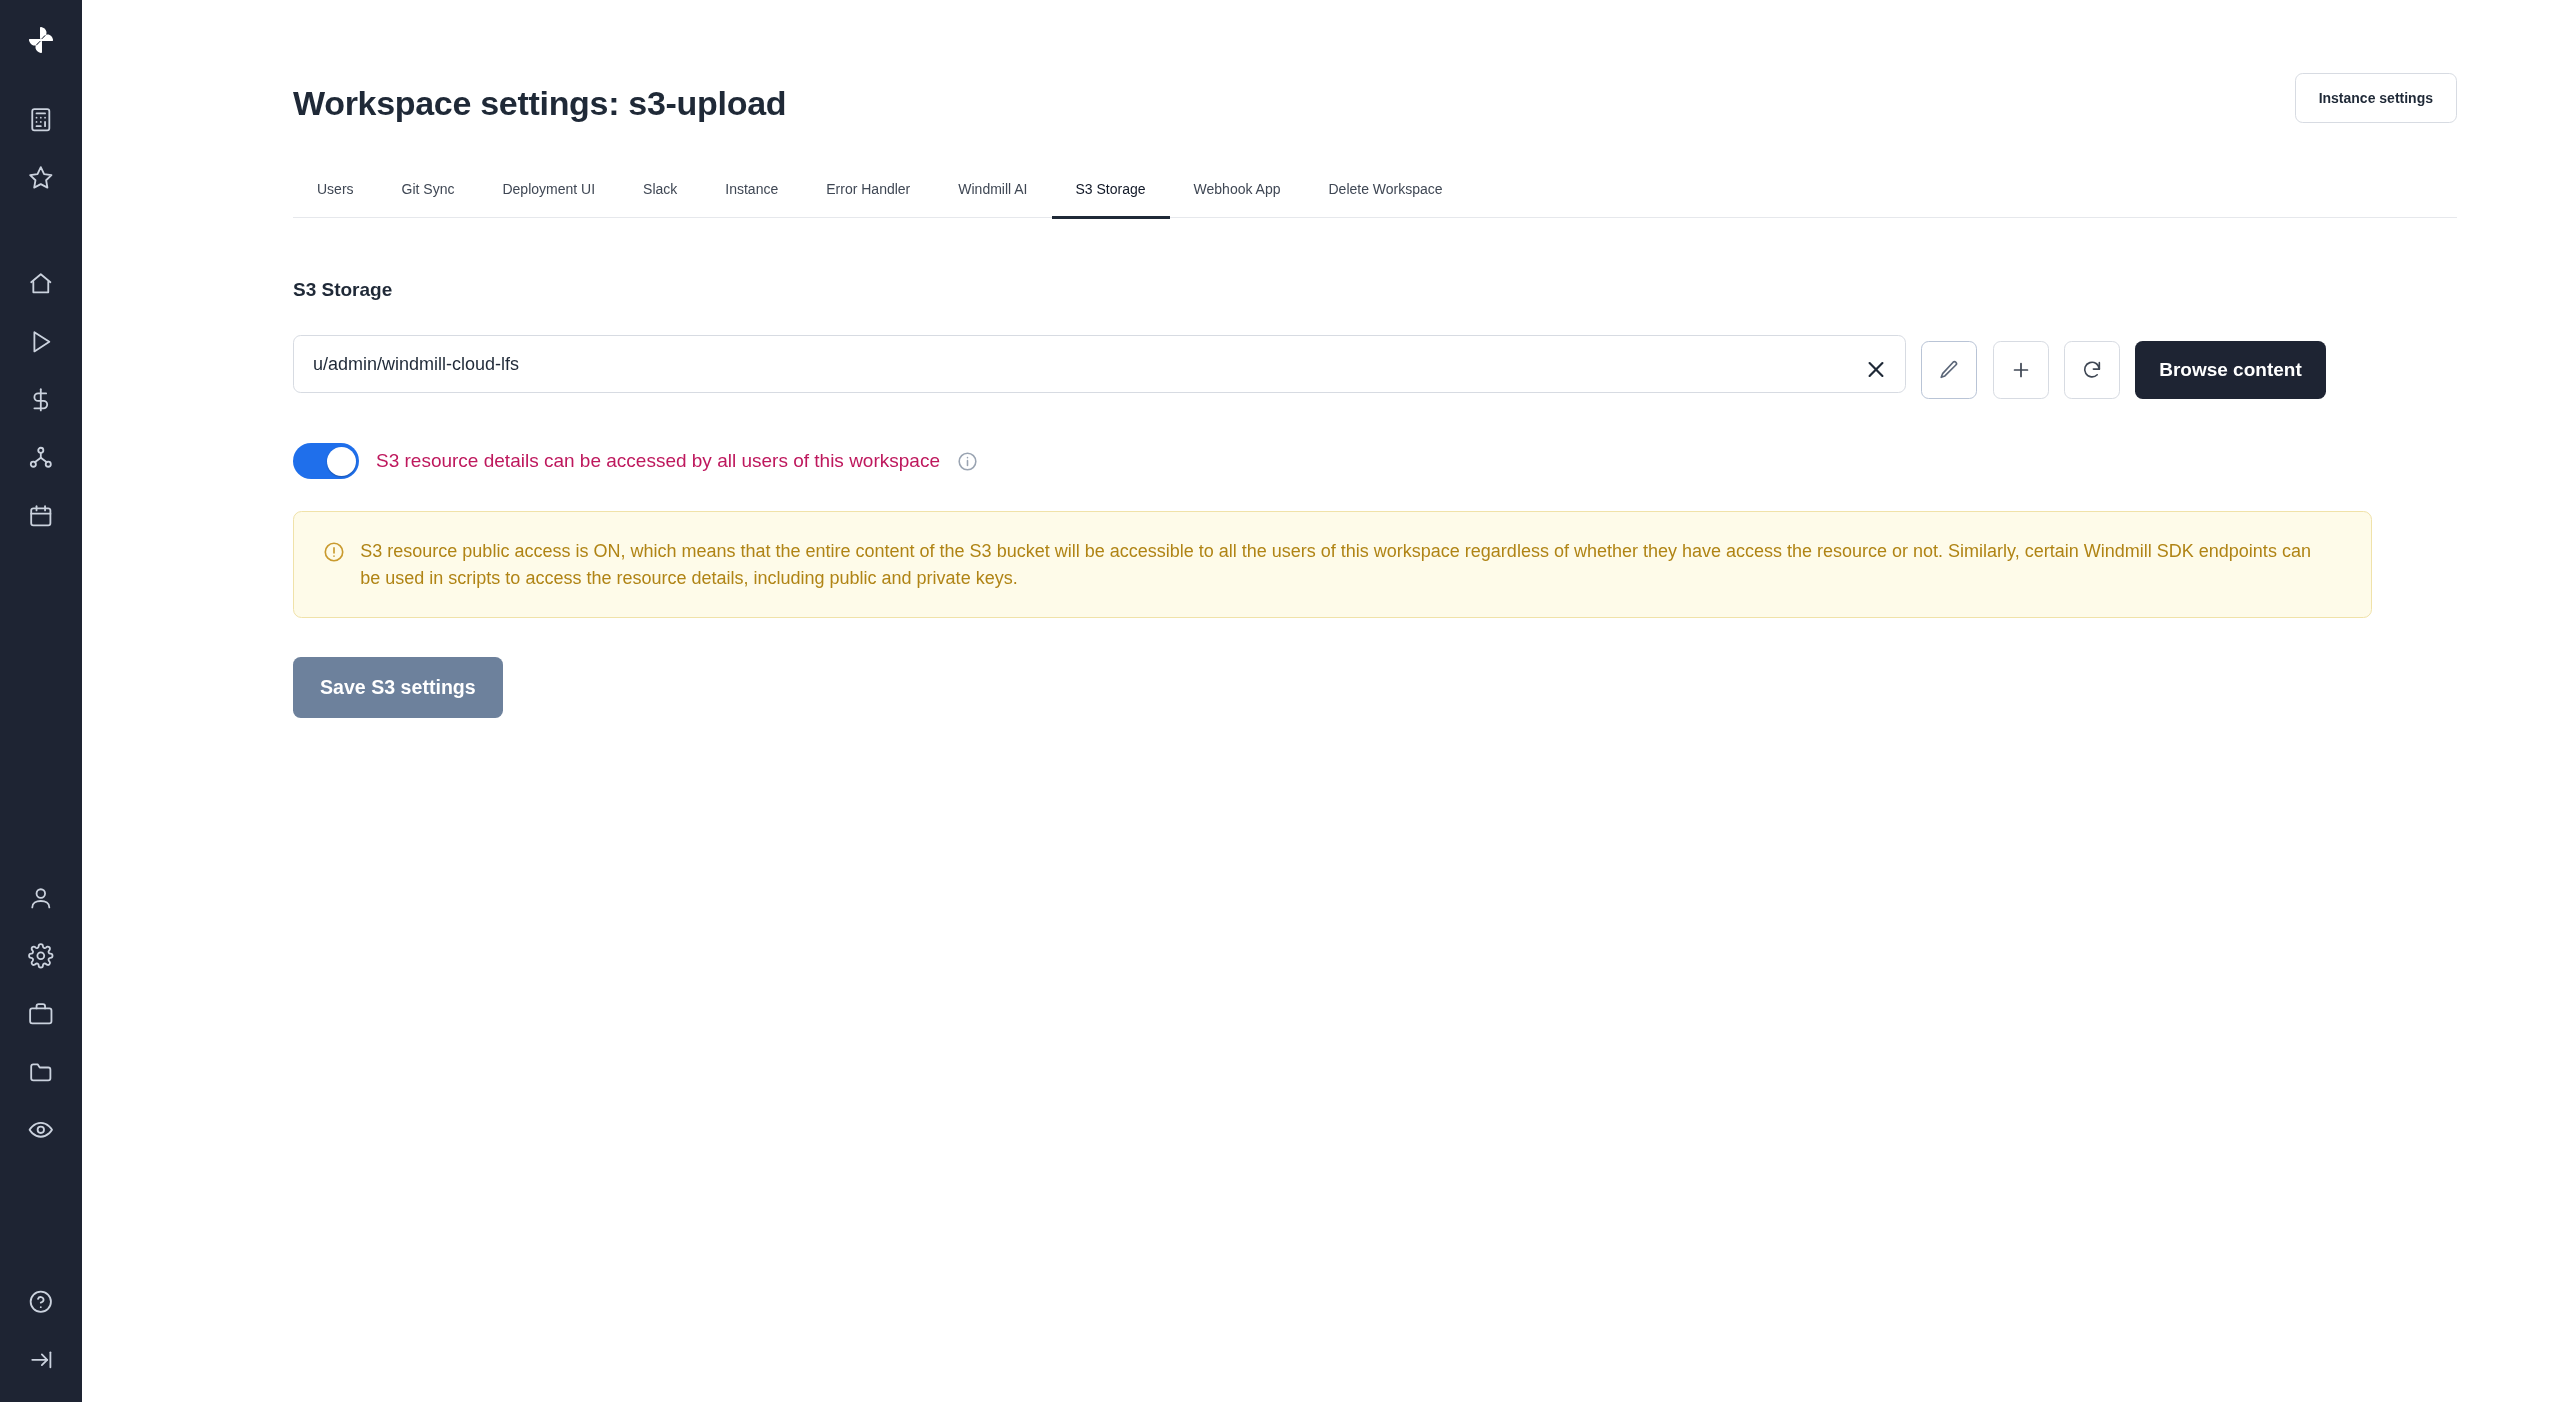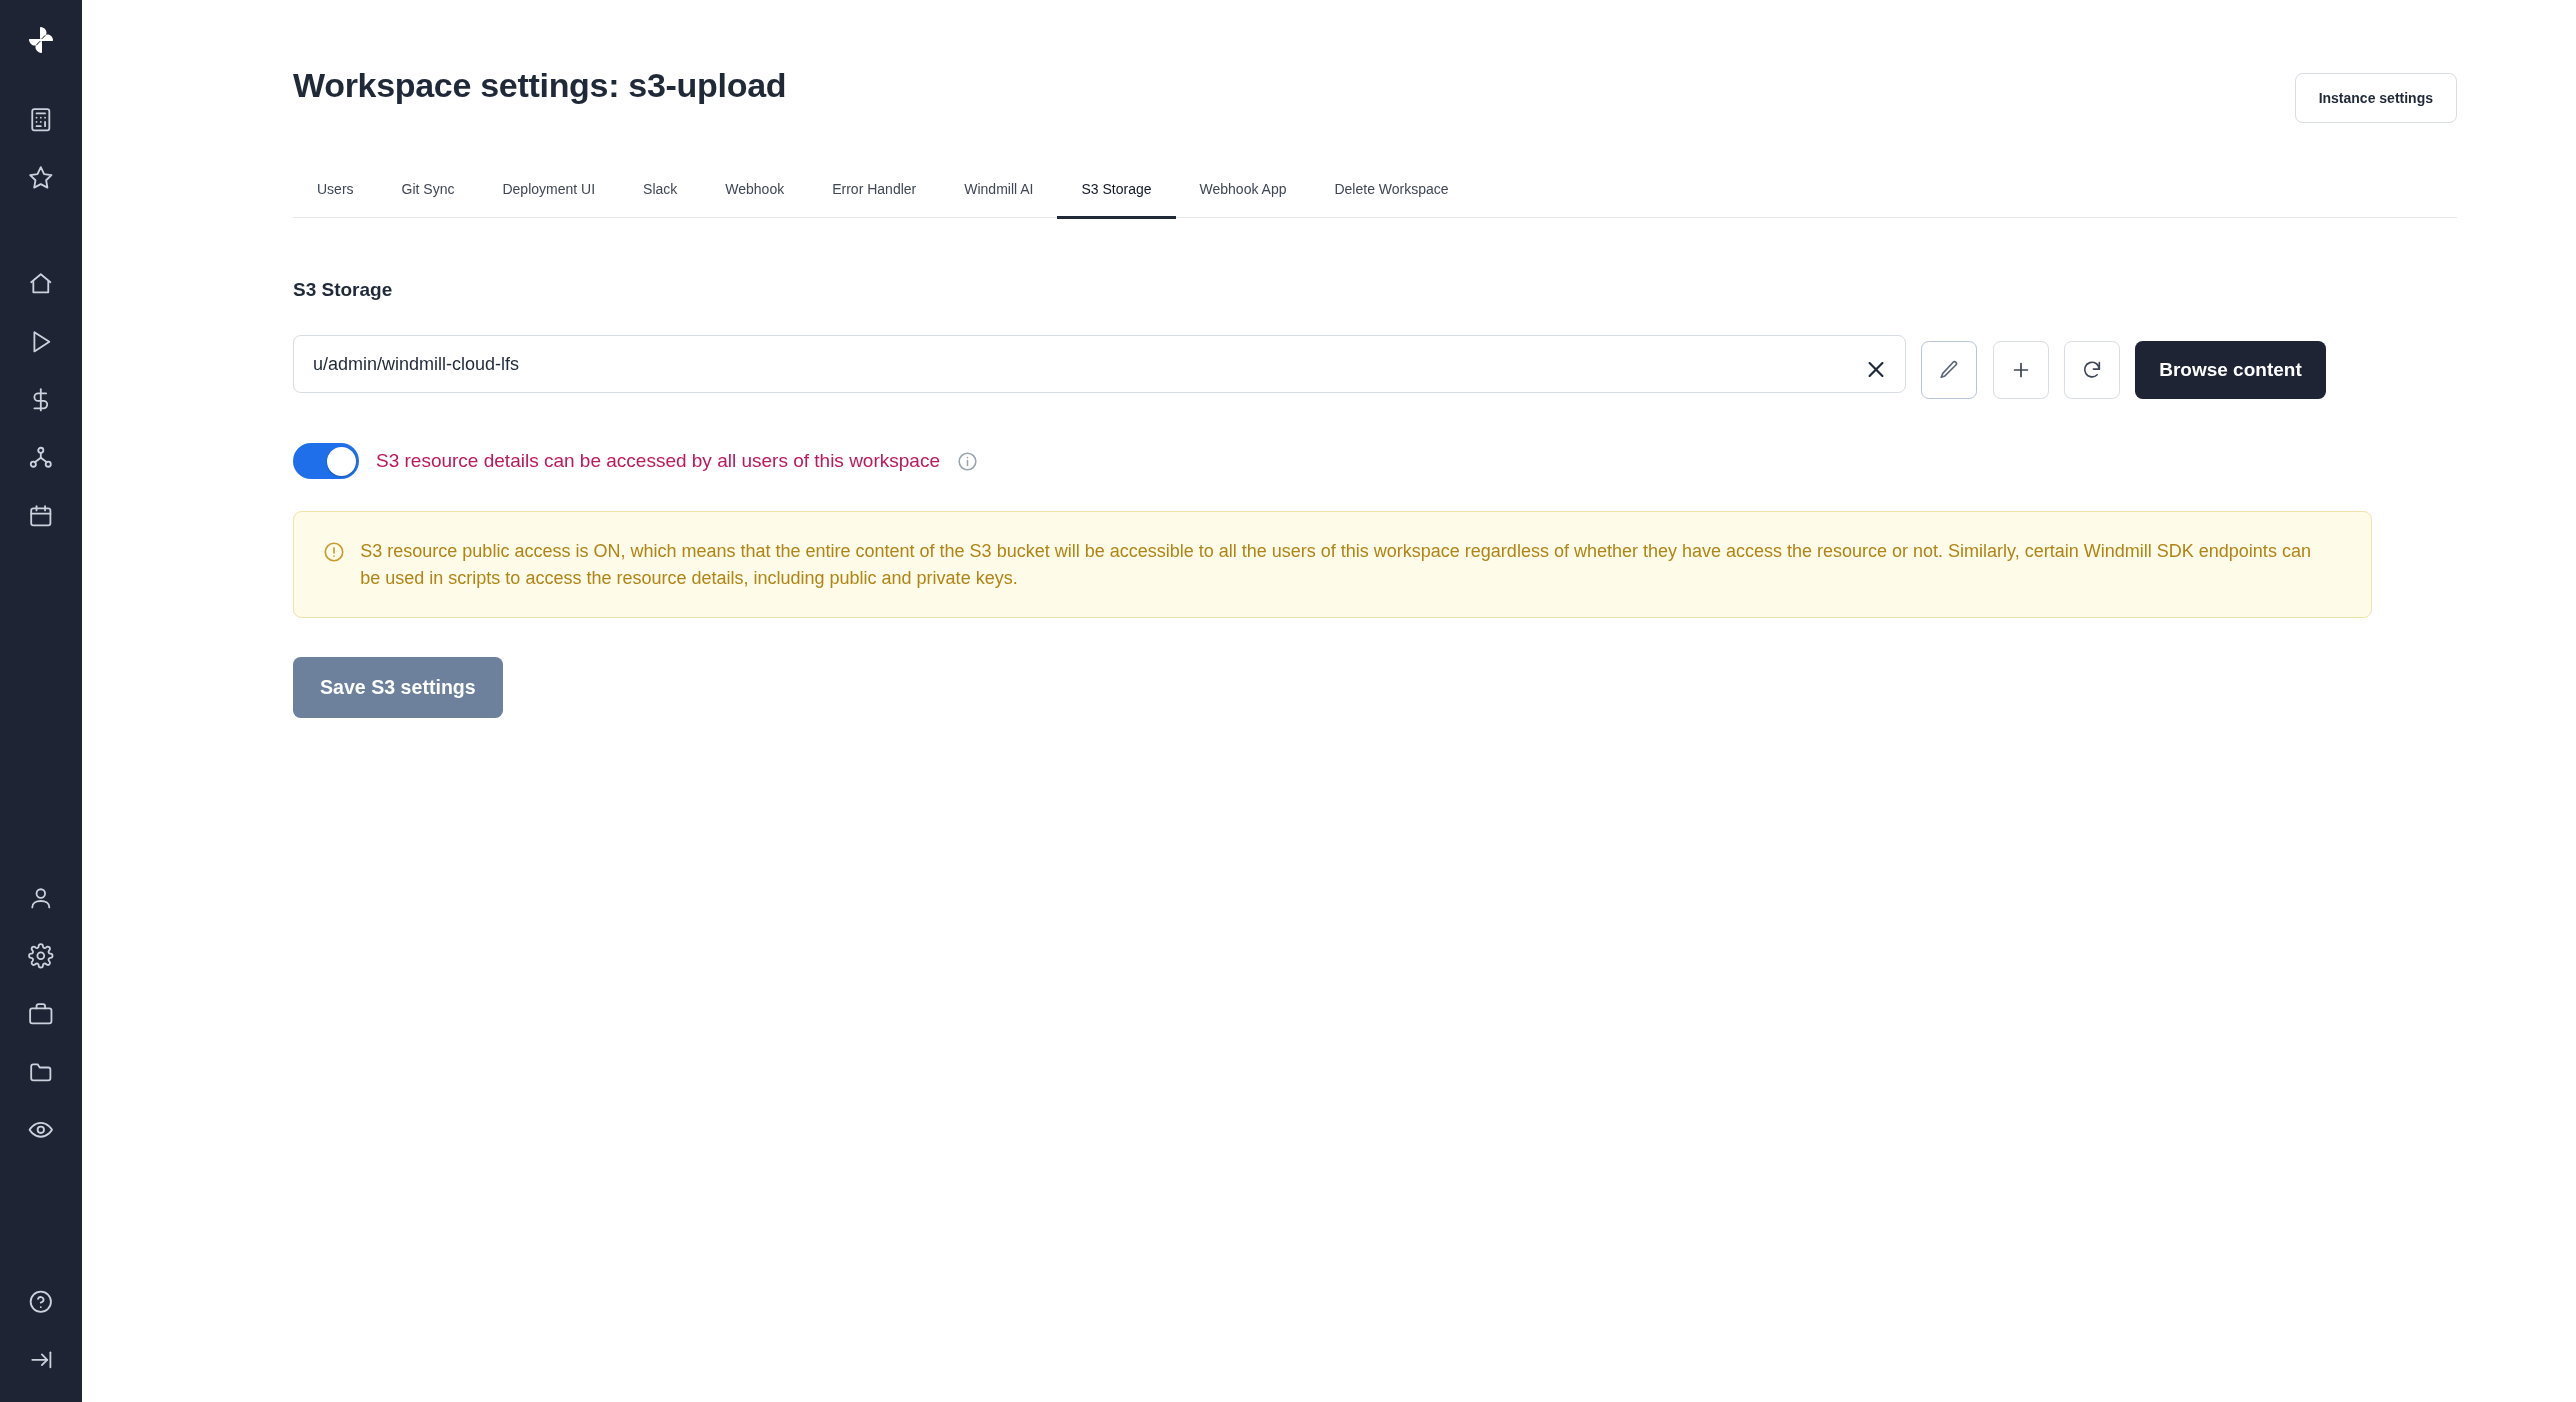--- a/index.html
+++ b/index.html
@@ -47,21 +47,21 @@
     padding: 0;
   }
   .content {
     position: absolute;
     left: 211px;
     top: 0;
     width: 2164px;
   }
   .header-row {
     display: flex;
-    align-items: flex-start;
+    align-items: flex-end;
     justify-content: space-between;
     margin-top: 66px;
     gap: 28px;
   }
   .page-title {
     font-size: 34px;
     font-weight: bold;
     color: #1f2937;
     letter-spacing: -0.3px;
   }
@@ -367,21 +367,21 @@
     <div class="header-row">
       <div class="page-title">Workspace settings: s3-upload</div>
       <button class="instance-settings-btn">Instance settings</button>
     </div>
 
     <div class="tabs">
       <div class="tab">Users</div>
       <div class="tab">Git Sync</div>
       <div class="tab">Deployment UI</div>
       <div class="tab">Slack</div>
-      <div class="tab">Webhook</div>
+      <div class="tab">Instance</div>
       <div class="tab">Error Handler</div>
       <div class="tab">Windmill AI</div>
       <div class="tab active">S3 Storage</div>
       <div class="tab">Webhook App</div>
       <div class="tab">Delete Workspace</div>
     </div>
 
     <div class="section-title">S3 Storage</div>
 
     <div class="resource-row">

